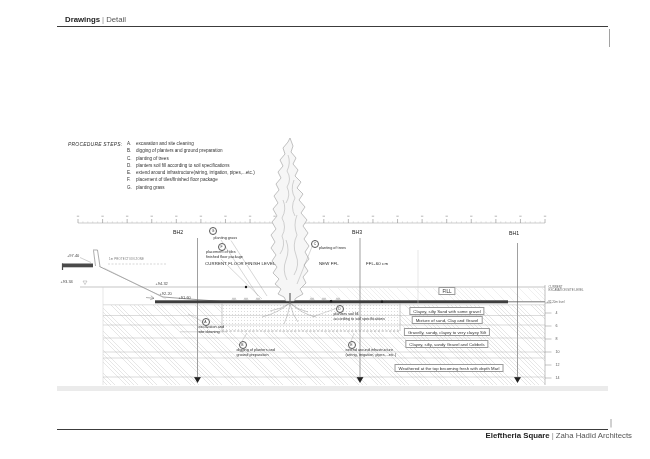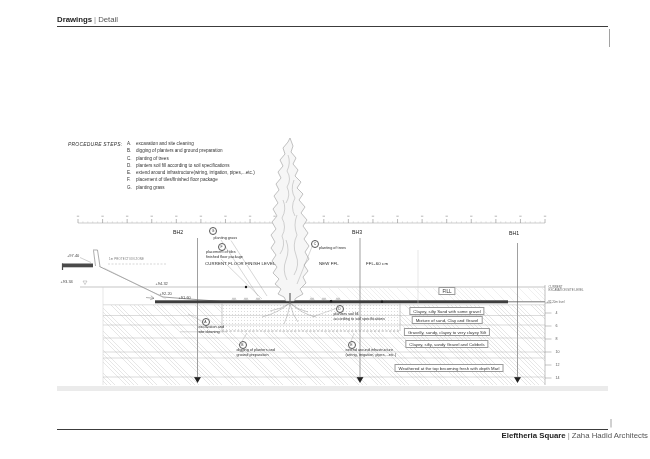--- a/index.html
+++ b/index.html
@@ -1,21 +1,21 @@
 <!DOCTYPE html>
 <html><head>
 <meta charset="utf-8">
 <style>
   html,body{margin:0;padding:0;background:#fff;}
   .sheet{position:relative;width:650px;height:459px;background:#fff;overflow:hidden;
          font-family:"Liberation Sans",sans-serif;color:#333;}
   .abs{position:absolute;white-space:nowrap;}
   
   .rule{position:absolute;height:1px;background:#3c3c3c;}
-  .hdr{font-size:7.8px;color:#222;}
+  .hdr{font-size:7.8px;color:#222;margin-left:8px;}
   .hdr b{font-weight:bold;}
   .hdr .sep{color:#8a8a8a;padding:0 2px;}
   .hdr .light{color:#555;}
   
   .pheading{font-size:5px;font-style:italic;color:#333;letter-spacing:.2px;}
   .prow{font-size:4.6px;line-height:7.25px;color:#333;white-space:nowrap;}
   .pid{display:inline-block;width:9px;}
   
   .bh{font-size:5.2px;color:#222;}
   .elev{font-size:4px;color:#444;}
@@ -336,17 +336,17 @@
   </div>
   <div class="abs tiny" style="left:546.5px;top:301px;">+92.20m level</div>
   <div class="abs dep" style="left:555.5px;top:310.8px;">4</div>
   <div class="abs dep" style="left:555.5px;top:323.8px;">6</div>
   <div class="abs dep" style="left:555.5px;top:336.8px;">8</div>
   <div class="abs dep" style="left:555.5px;top:349.8px;">10</div>
   <div class="abs dep" style="left:555.5px;top:362.8px;">12</div>
   <div class="abs dep" style="left:555.5px;top:375.8px;">14</div>
 
   <div class="rule" style="left:57px;top:428.5px;width:551px;"></div>
-  <div class="abs ftr" style="right:2px;top:430.5px;padding-left:32px;">
+  <div class="abs ftr" style="right:18px;top:430.5px;padding-left:32px;">
     <b>Eleftheria Square</b><span class="sep" style="color:#8a8a8a;padding:0 2px;">|</span><span style="color:#555;">Zaha Hadid Architects</span>
   </div>
 
 </div>
 
 </body></html>

